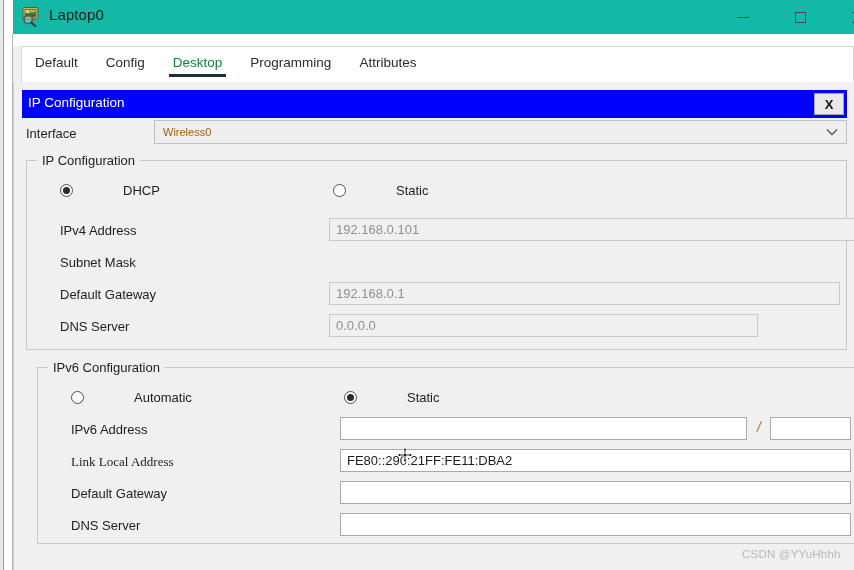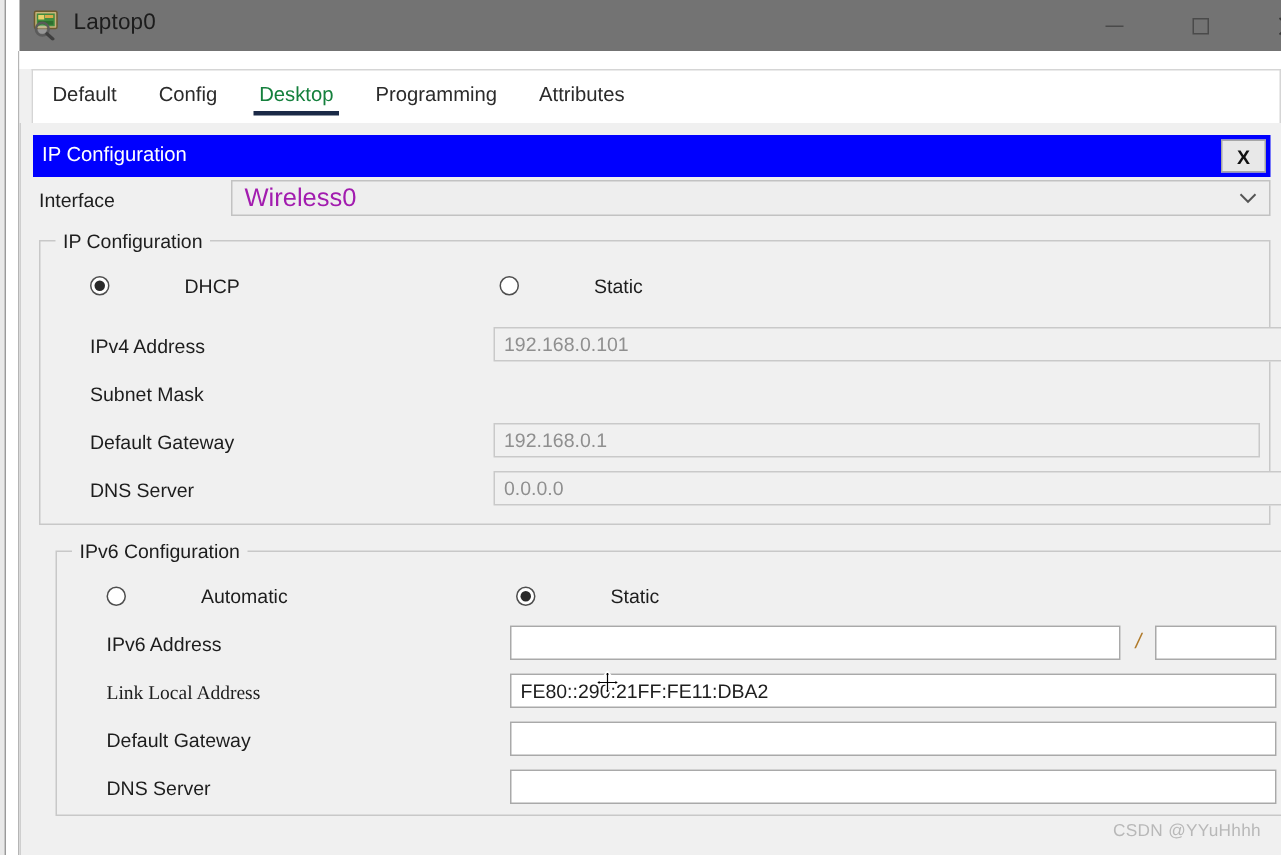--- a/index.html
+++ b/index.html
@@ -43,21 +43,21 @@
     left: 12px; top: 34px;
     width: 1px; height: 536px;
     background: #b5b5b5;
   }
 
   
   .titlebar {
     position: absolute;
     left: 13px; top: 0;
     width: 841px; height: 34px;
-    background: #737373;
+    background: #14b8a6;
   }
   .title-icon {
     position: absolute;
     left: 7px; top: 5px;
     width: 22px; height: 22px;
   }
   .title-text {
     position: absolute;
     left: 36px; top: 6px;
     font-size: 15px;
@@ -191,22 +191,22 @@
     position: absolute;
     left: 132px; top: 30px;
     width: 693px; height: 24px;
     background: #eeeeee;
     border: 1px solid #c2c2c2;
     display: flex;
     align-items: center;
   }
   .iface-combo .val {
     margin-left: 8px;
-    font-size: 17px;
-    color: #a21caf;
+    font-size: 11px;
+    color: #a16207;
   }
   .iface-combo .chev {
     position: absolute;
     right: 8px;
     color: #4a4a4a;
     font-size: 12px;
     line-height: 12px;
   }
 
   
@@ -400,21 +400,21 @@
 
         <span class="frow-label" style="left:33px; top:62px;">IPv4 Address</span>
         <div class="field disabled" style="left:302px; top:57px; width:551px;">192.168.0.101</div>
 
         <span class="frow-label" style="left:33px; top:94px;">Subnet Mask</span>
 
         <span class="frow-label" style="left:33px; top:126px;">Default Gateway</span>
         <div class="field disabled" style="left:302px; top:121px; width:511px;">192.168.0.1</div>
 
         <span class="frow-label" style="left:33px; top:158px;">DNS Server</span>
-        <div class="field disabled" style="left:302px; top:153px; width:526px;">0.0.0.0</div>
+        <div class="field disabled" style="left:302px; top:153px; width:429px;">0.0.0.0</div>
       </div>
 
       <div class="group" id="group-ipv6">
         <span class="group-title">IPv6 Configuration</span>
 
         <div class="radio-row" style="left:33px; top:22px;">
           <span class="radio"></span>
           <span class="radio-label">Automatic</span>
         </div>
         <div class="radio-row" style="left:306px; top:22px;">

